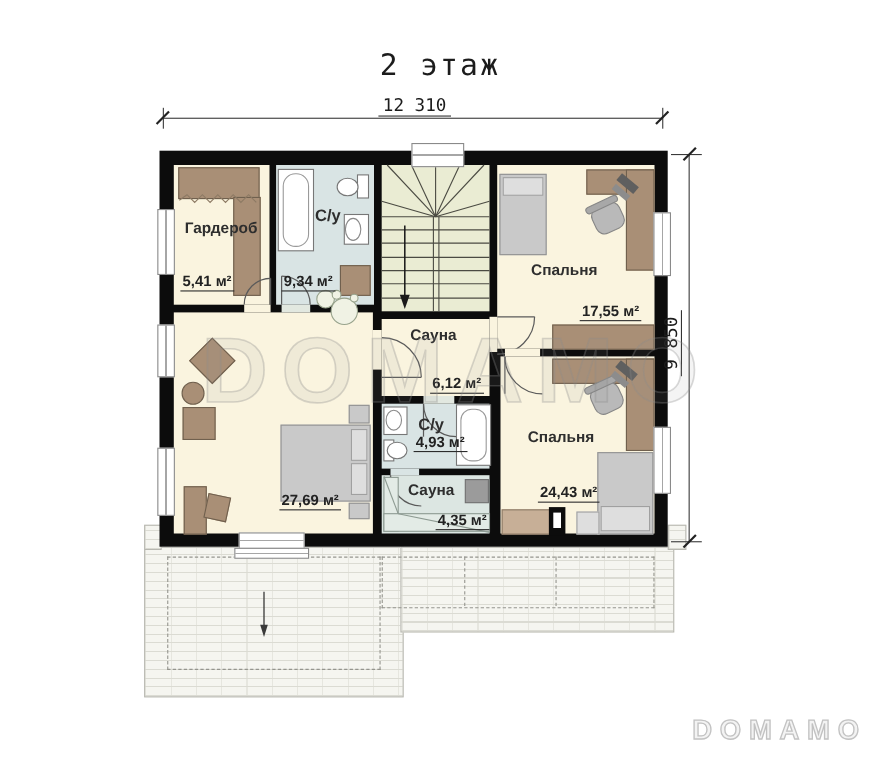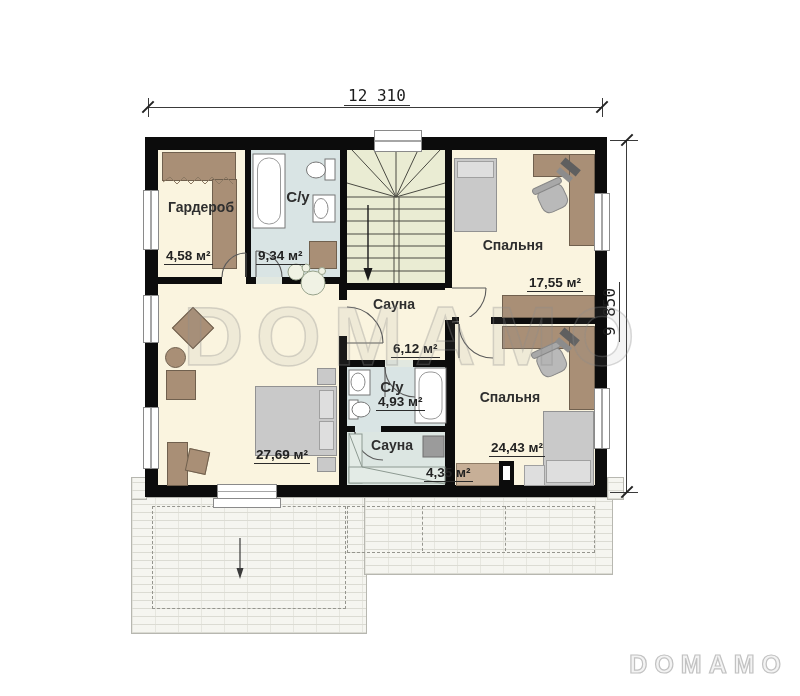--- a/index.html
+++ b/index.html
@@ -39,20 +39,21 @@
   #logo{position:absolute;left:588px;top:650px;width:200px;text-align:right;z-index:7;
         font-size:25px;font-weight:bold;letter-spacing:7px;color:#f3f3f3;
         -webkit-text-stroke:1.2px #c2c2c2;font-family:"Liberation Sans",sans-serif;}
   svg{z-index:5;}
 </style>
 </head>
 <body>
 
 <div id="stage">
 
+  <div class="dimtext" style="left:290px;top:44px;width:220px;text-align:center;font-size:27px;letter-spacing:2px;">2 этаж</div>
 
   <div class="dimtext" style="left:344px;top:86px;padding:0 4px;border-bottom:1px solid #333;">12 310</div>
   <div class="dimline" style="left:148px;top:107px;width:454px;height:1px;"></div>
   <div class="dimline" style="left:148px;top:98px;width:1px;height:19px;"></div>
   <div class="dimline" style="left:602px;top:98px;width:1px;height:19px;"></div>
   <div class="tick" style="left:140px;top:106px;transform:rotate(-45deg);"></div>
   <div class="tick" style="left:594px;top:106px;transform:rotate(-45deg);"></div>
 
   <div class="dimline" style="left:626px;top:140px;width:1px;height:352px;"></div>
   <div class="dimline" style="left:610px;top:140px;width:28px;height:1px;"></div>
@@ -240,25 +241,25 @@
   </svg>
 
   <div class="room-name" style="left:154px;top:199px;width:94px;">Гардероб</div>
   <div class="room-name" style="left:268px;top:188px;width:60px;font-size:15px;">С/у</div>
   <div class="room-name" style="left:463px;top:237px;width:100px;">Спальня</div>
   <div class="room-name" style="left:357px;top:296px;width:74px;">Сауна</div>
   <div class="room-name" style="left:366px;top:378px;width:52px;font-size:15px;">С/у</div>
   <div class="room-name" style="left:360px;top:437px;width:64px;">Сауна</div>
   <div class="room-name" style="left:468px;top:389px;width:84px;">Спальня</div>
 
-  <div class="area" style="left:164px;top:248px;">4,58 м²</div>
+  <div class="area" style="left:164px;top:248px;">5,41 м²</div>
   <div class="area" style="left:256px;top:248px;">9,34 м²</div>
   <div class="area" style="left:527px;top:275px;">17,55 м²</div>
   <div class="area" style="left:391px;top:341px;">6,12 м²</div>
   <div class="area" style="left:254px;top:447px;">27,69 м²</div>
   <div class="area" style="left:376px;top:394px;">4,93 м²</div>
-  <div class="area" style="left:396px;top:465px;margin-left:28px;">4,35 м²</div>
+  <div class="area" style="left:396px;top:465px;">4,35 м²</div>
   <div class="area" style="left:489px;top:440px;">24,43 м²</div>
 
   <div id="watermark">DOMAMO</div>
   <div id="logo">DOMAMO</div>
 
 </div>
 
 </body></html>

